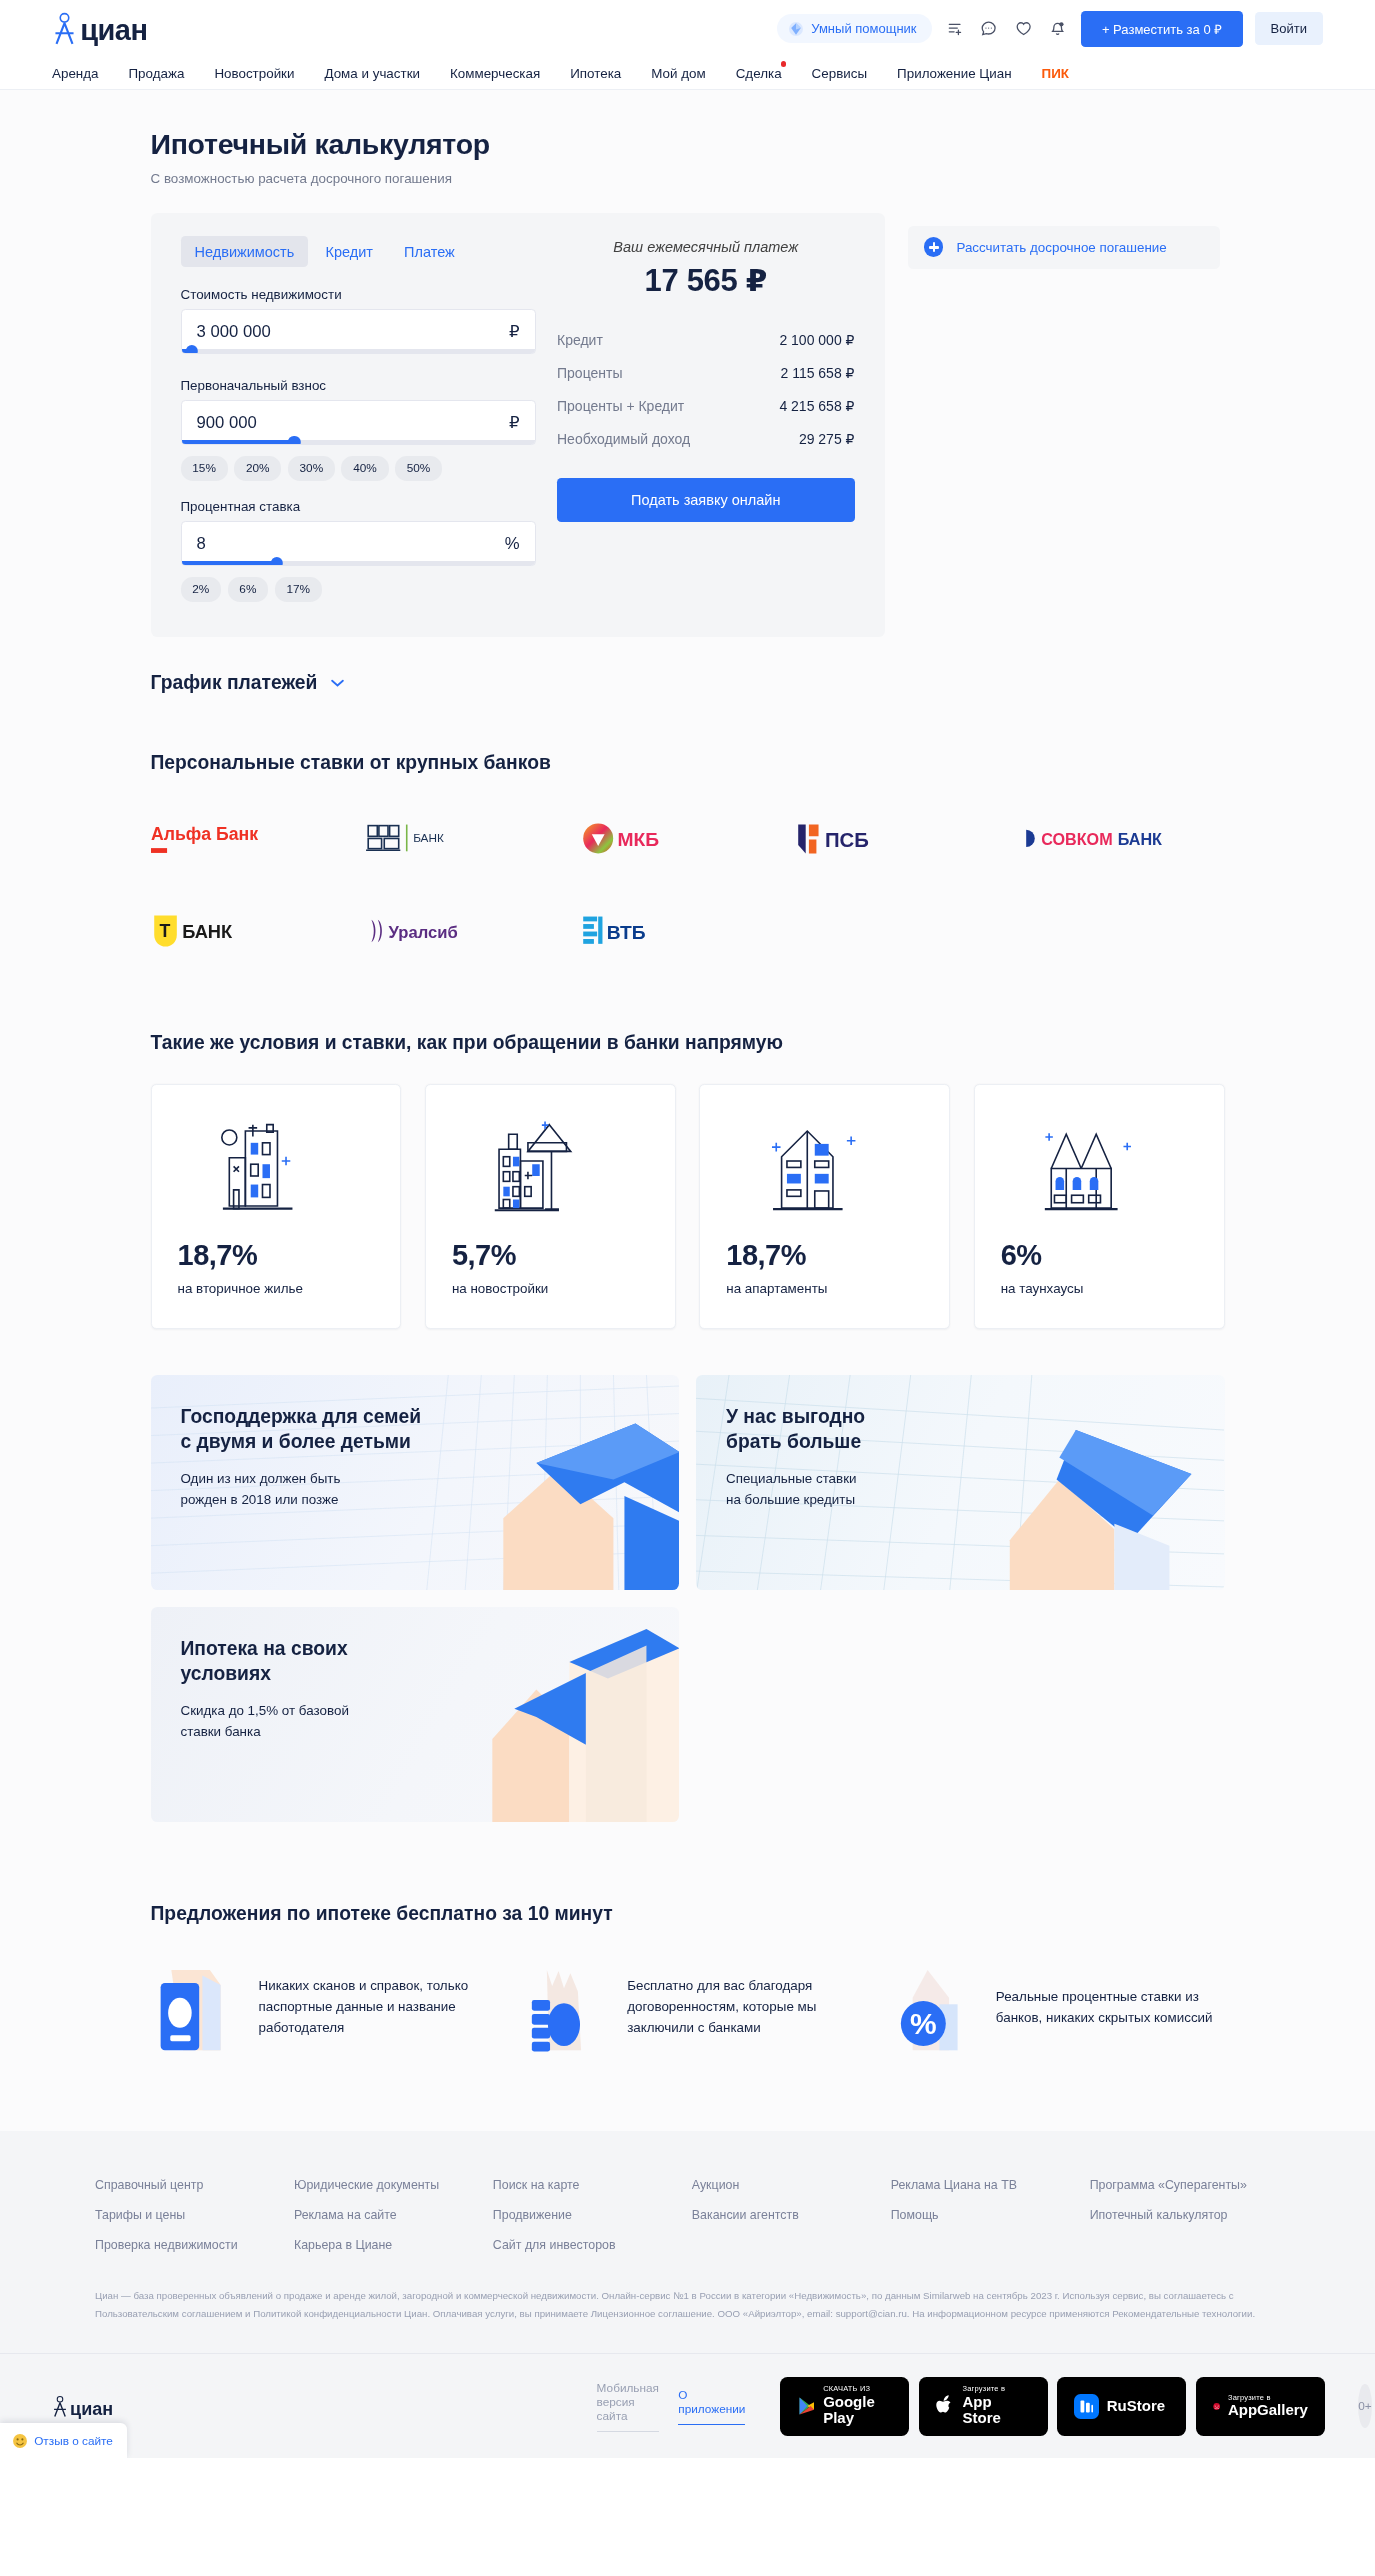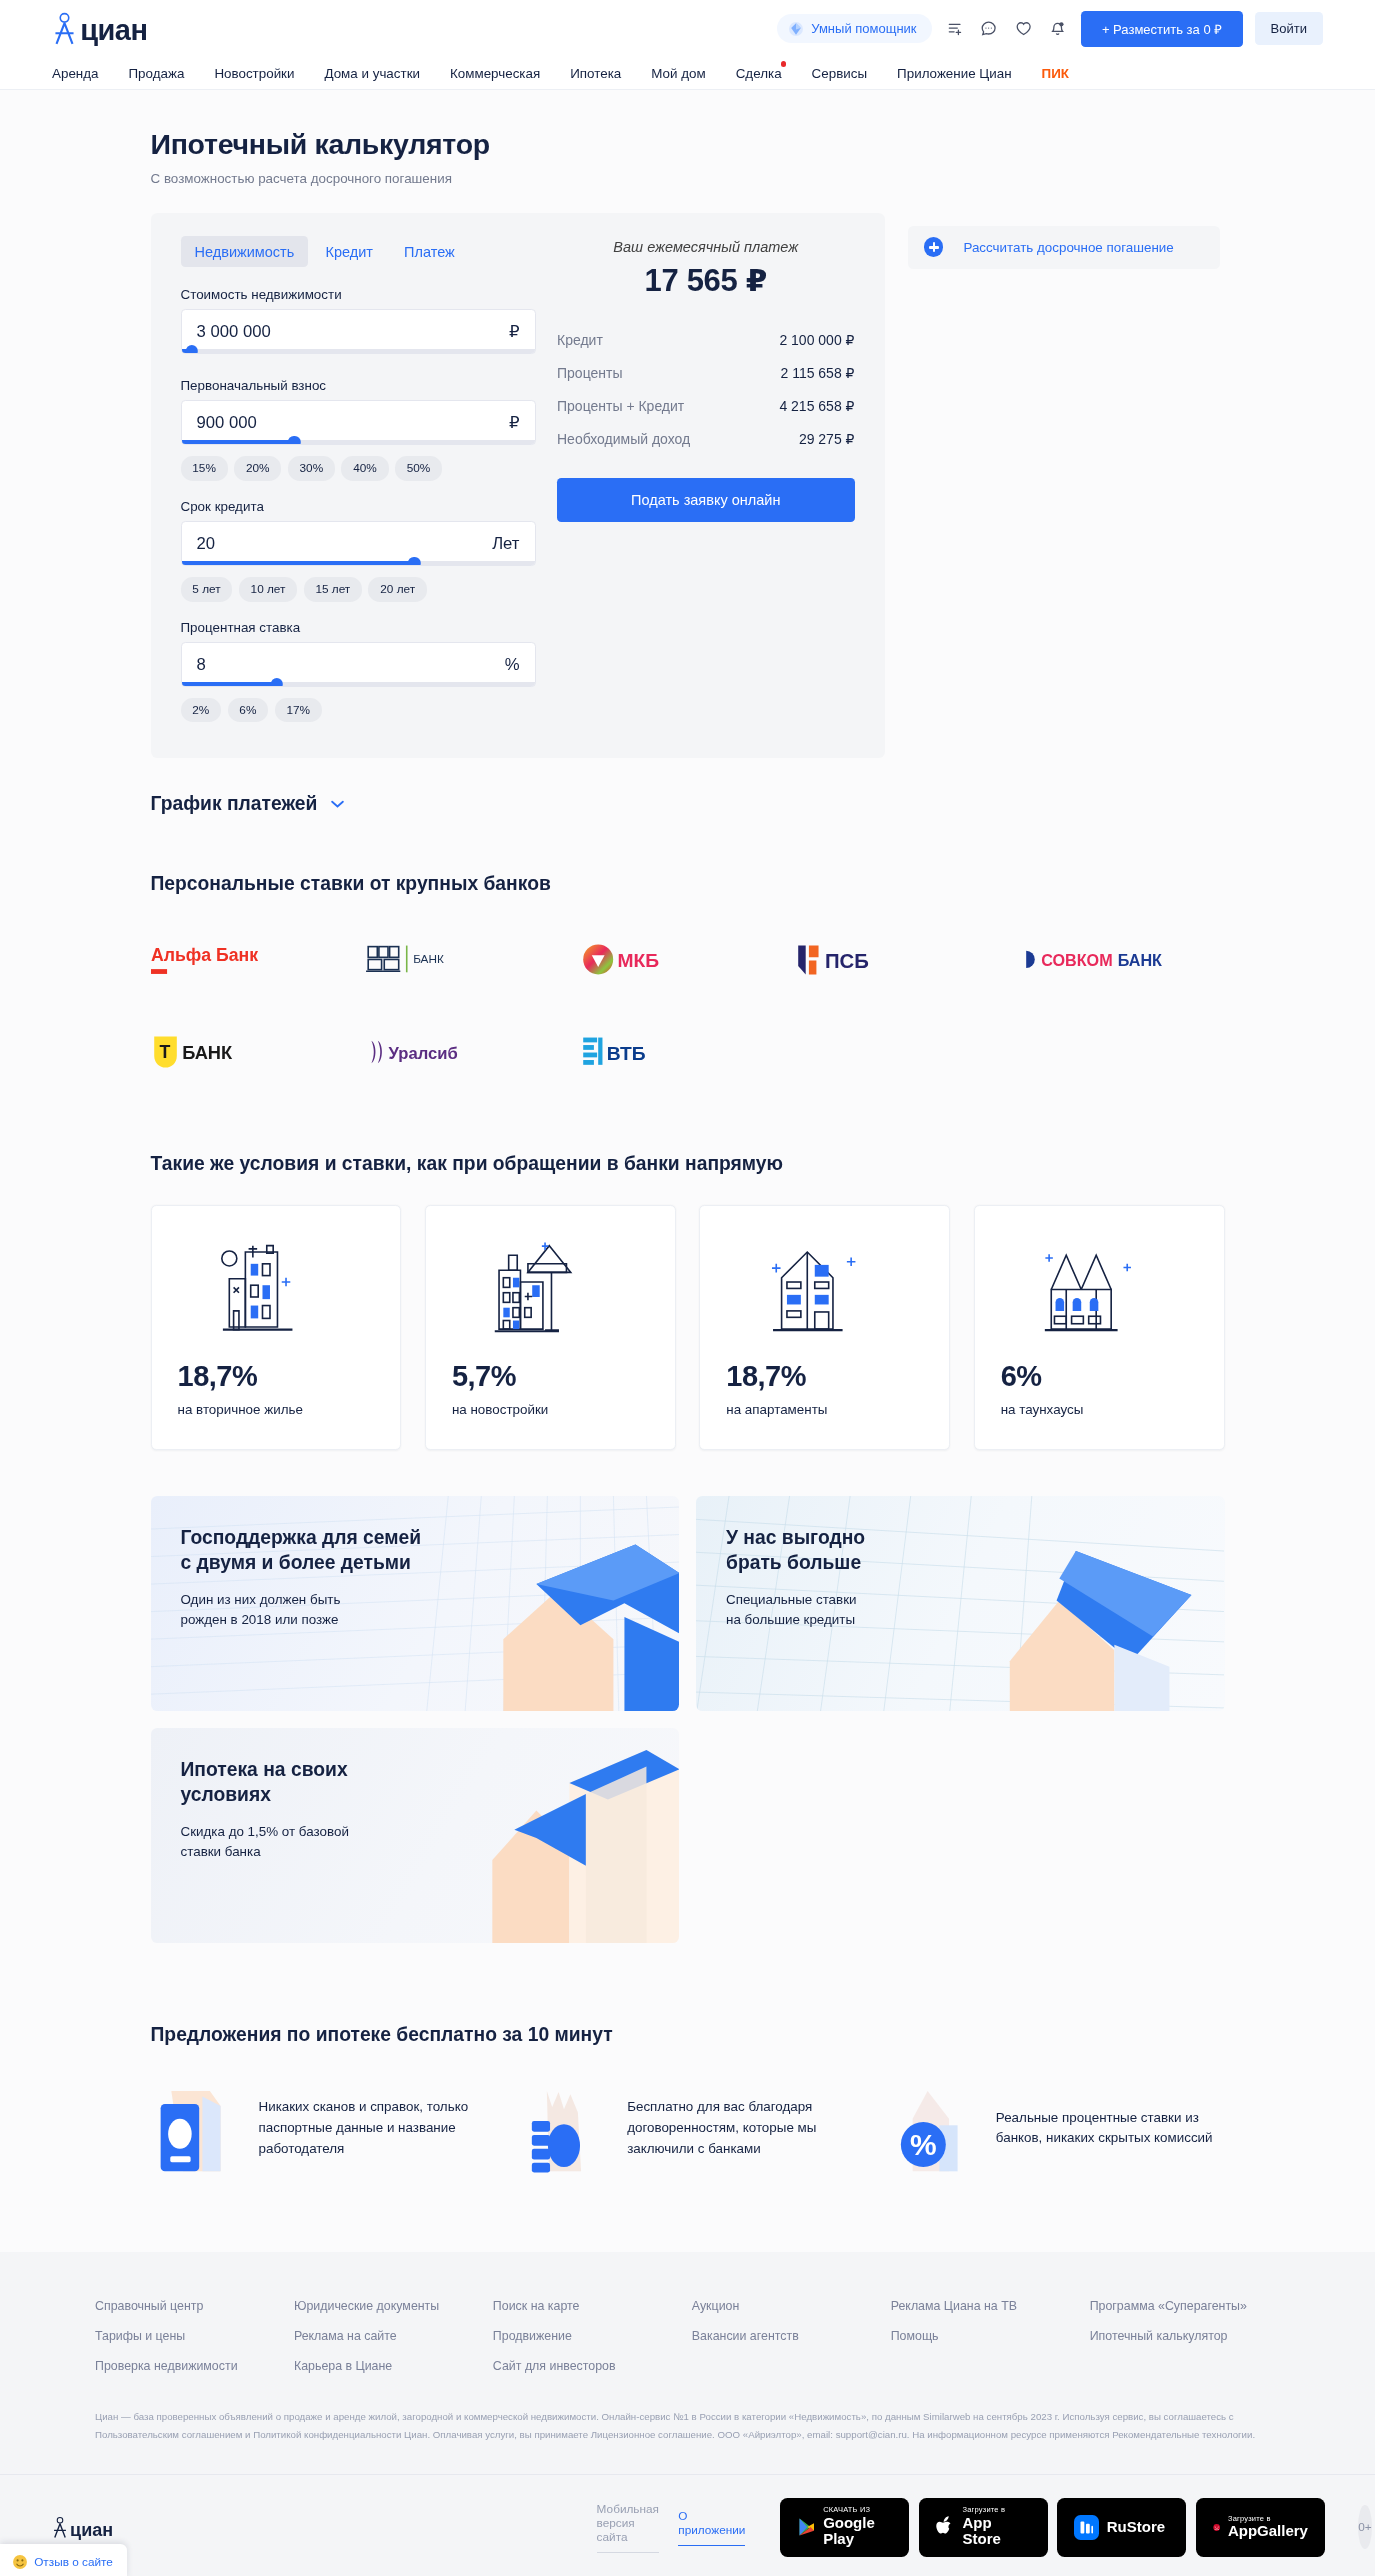--- a/index.html
+++ b/index.html
@@ -130,21 +130,21 @@
   .sum-label { font-size: 14px; color: #737a8e; }
   .sum-value { font-size: 14px; color: #152242; }
   .btn-apply {
     margin-top: 14px; width: 100%; background: #2a6ef5; color: #fff;
     font-size: 14.5px; border: none; border-radius: 4.3px; padding: 14px 0;
     cursor: pointer; font-family: inherit;
   }
 
   .calc-side { padding-top: 13px; }
   .btn-prepay {
-    display: flex; align-items: center; gap: 20px;
+    display: flex; align-items: center; gap: 13px;
     background: #f4f5f7; border-radius: 5.4px; padding: 11.8px 16px;
     color: #2a6ef5; font-size: 13.4px; cursor: pointer; white-space: nowrap;
     border: none; font-family: inherit; width: 312px;
   }
   .plus-circle {
     width: 19.3px; height: 19.3px; border-radius: 50%; background: #2a6ef5;
     position: relative; flex: none;
   }
   .plus-circle::before, .plus-circle::after {
     content: ''; position: absolute; background: #fff; border-radius: 1.1px;
@@ -358,36 +358,20 @@
               </div>
               <div class="chips">
                 <span class="chip">15%</span>
                 <span class="chip">20%</span>
                 <span class="chip">30%</span>
                 <span class="chip">40%</span>
                 <span class="chip">50%</span>
               </div>
             </div>
 
-            <div class="field">
-              <div class="field-label">Срок кредита</div>
-              <div class="input-shell">
-                <span class="input-val">20</span>
-                <span class="input-unit">Лет</span>
-                <span class="slider-track"></span>
-                <span class="slider-fill" style="width:66%"></span>
-                <span class="slider-knob" style="left:66%"></span>
-              </div>
-              <div class="chips">
-                <span class="chip">5 лет</span>
-                <span class="chip">10 лет</span>
-                <span class="chip">15 лет</span>
-                <span class="chip">20 лет</span>
-              </div>
-            </div>
 
             <div class="field">
               <div class="field-label">Процентная ставка</div>
               <div class="input-shell">
                 <span class="input-val">8</span>
                 <span class="input-unit">%</span>
                 <span class="slider-track"></span>
                 <span class="slider-fill" style="width:27%"></span>
                 <span class="slider-knob" style="left:27%"></span>
               </div>

